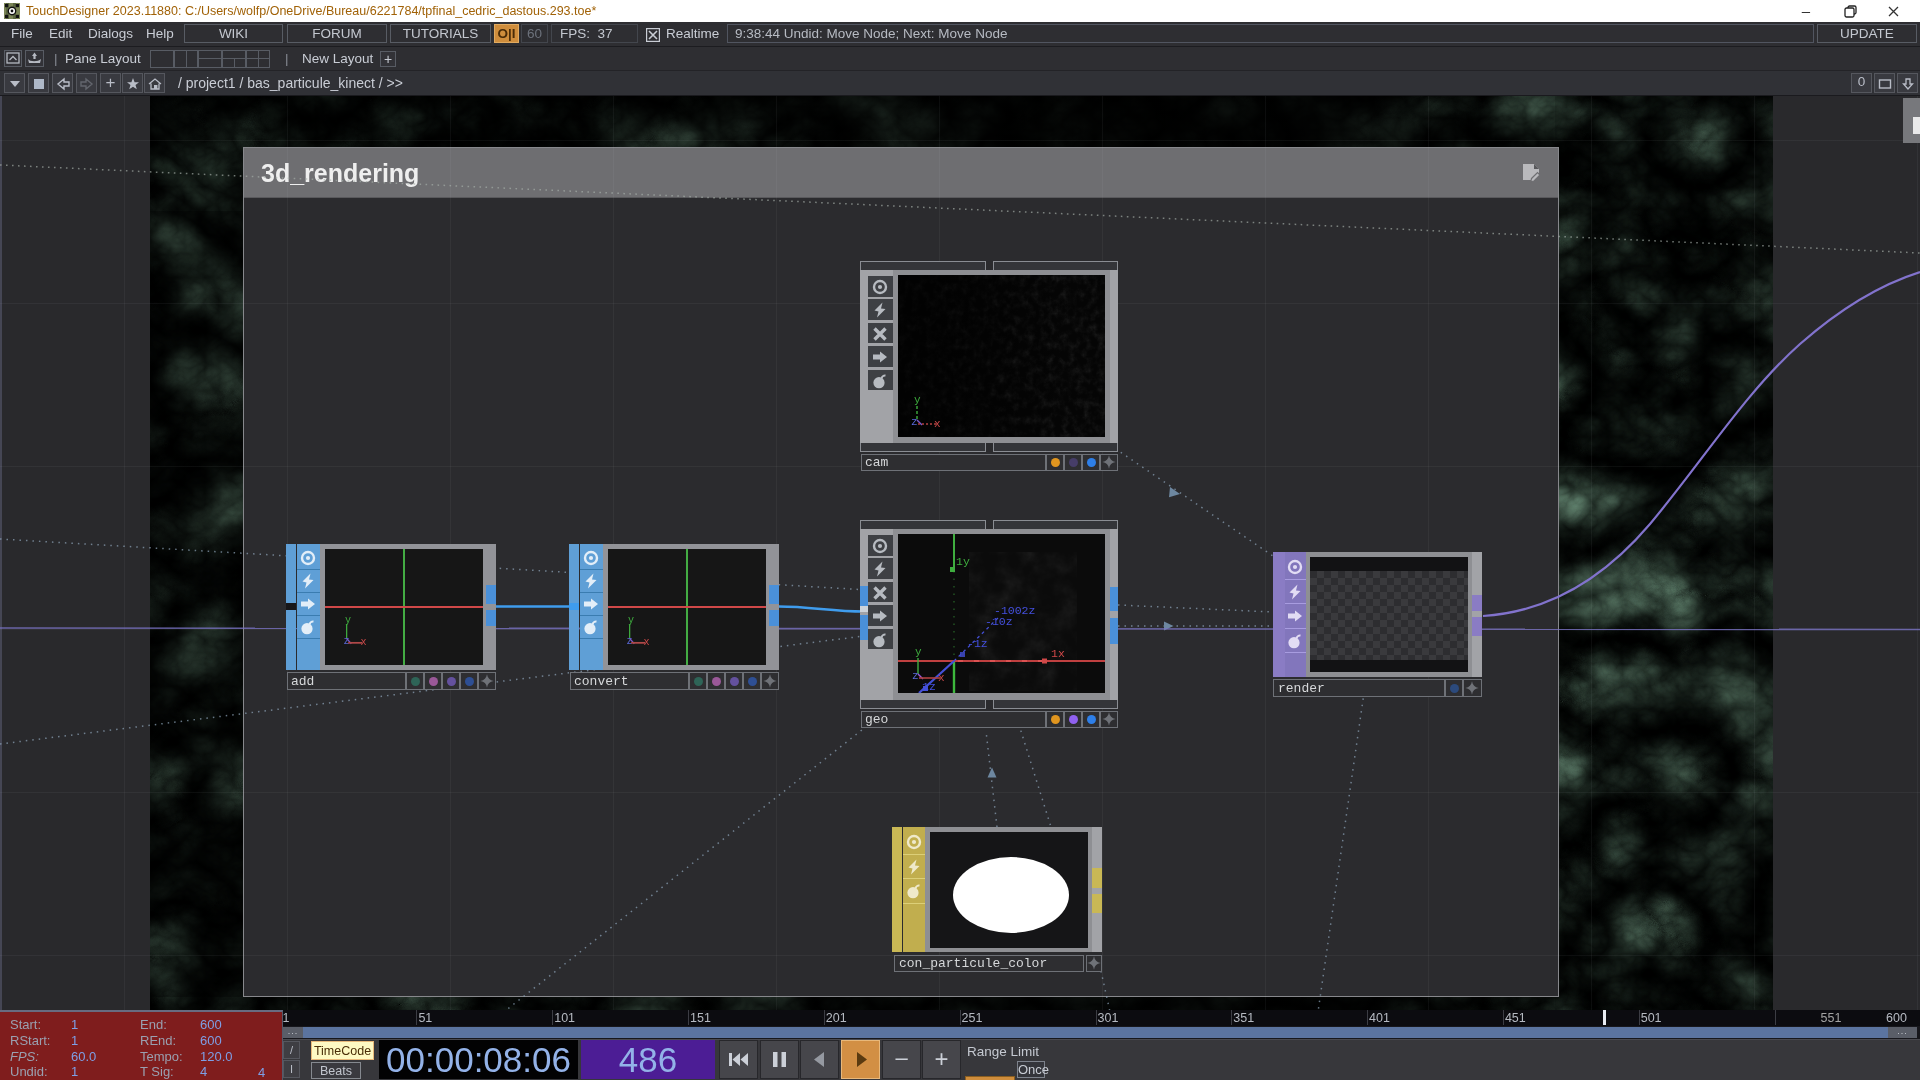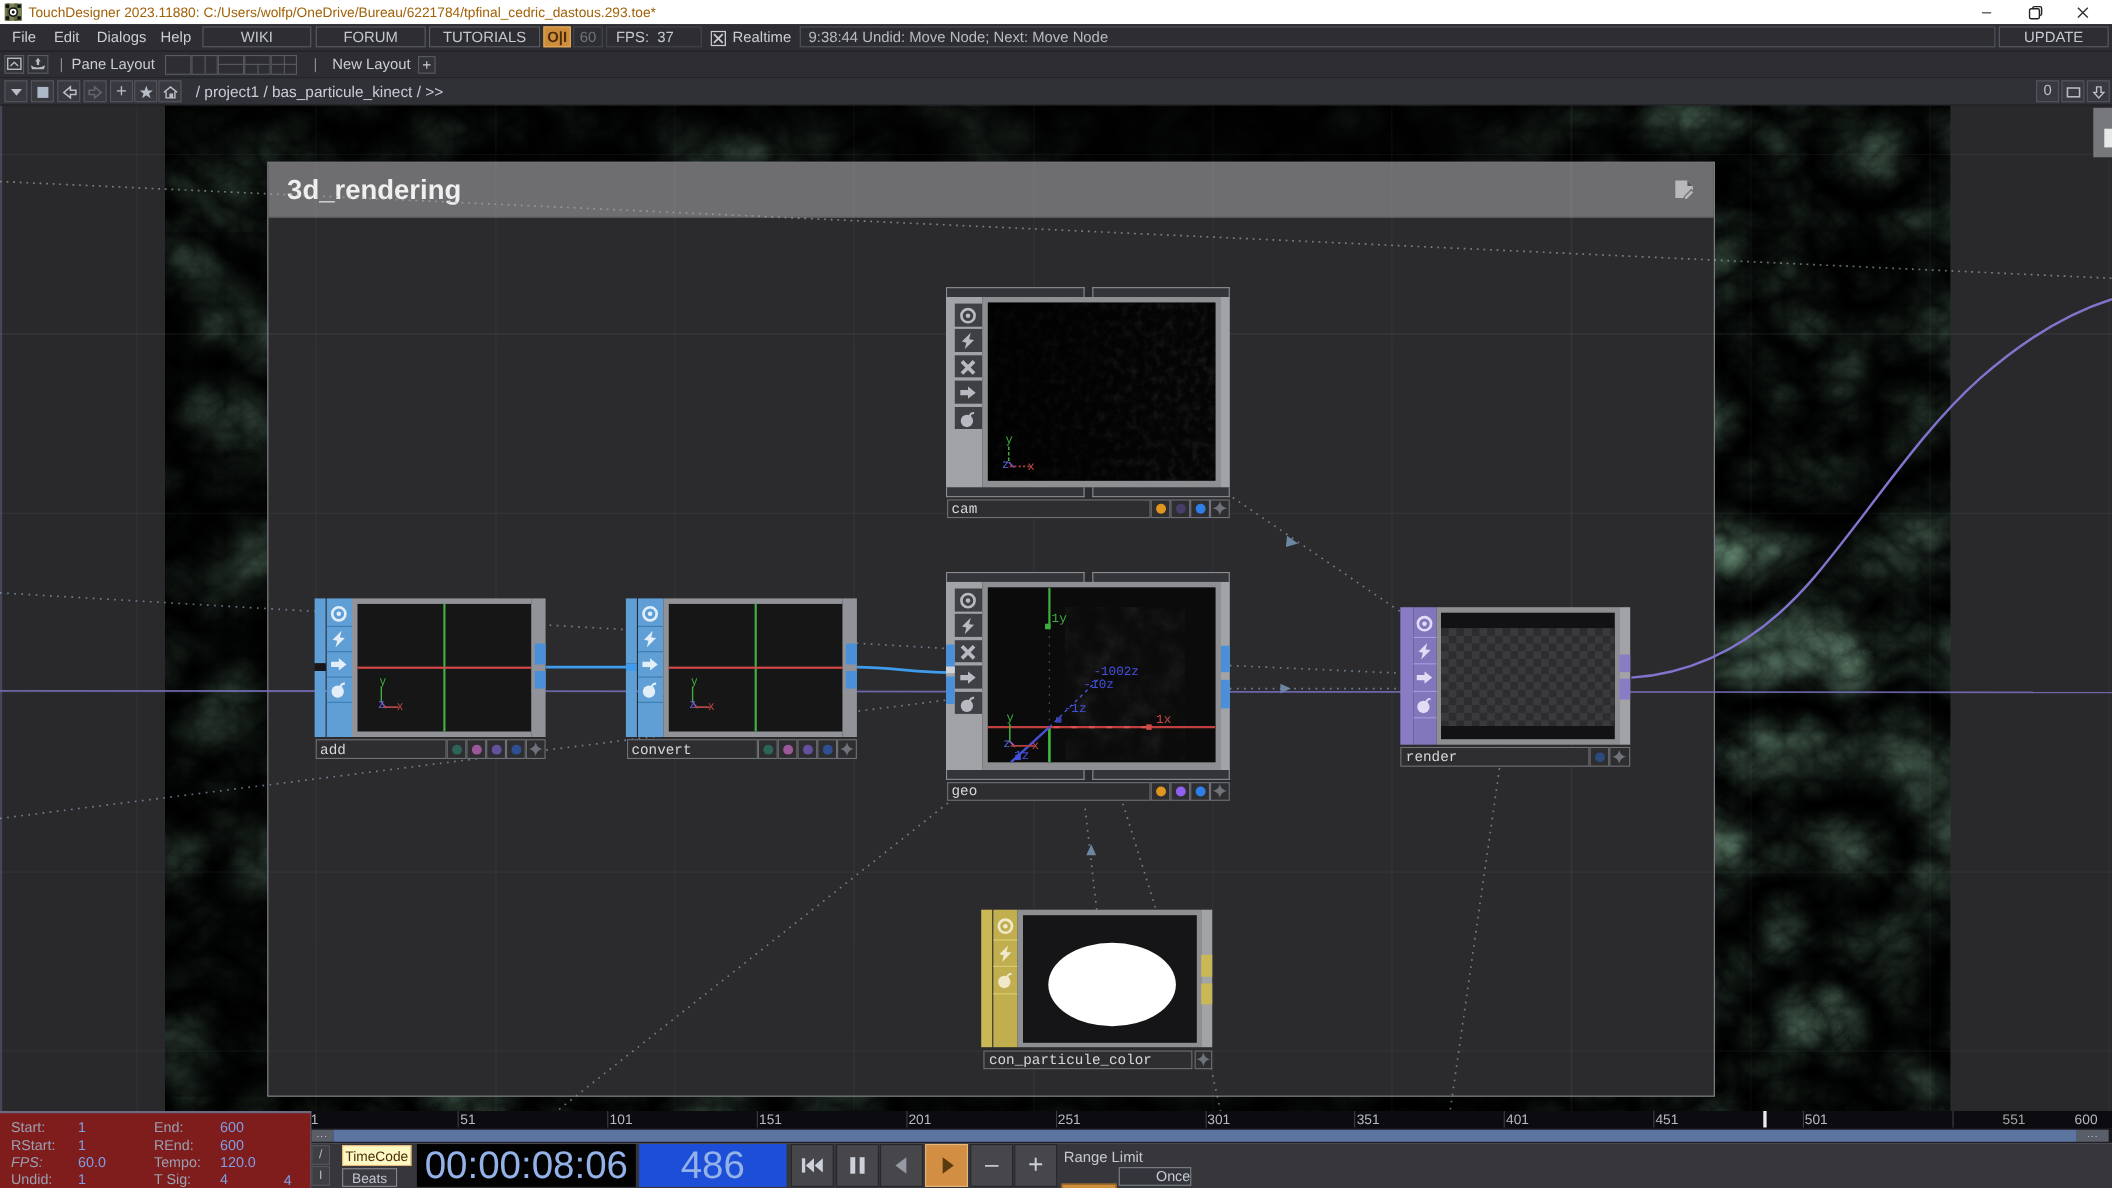--- a/index.html
+++ b/index.html
@@ -533,21 +533,21 @@
       <div style="position:absolute;left:283px;top:1px;width:20px;height:11px;background:#5a5e68;color:#c9cdd5;font-size:9px;text-align:center;line-height:8px;letter-spacing:1px;">...</div>
       <div style="position:absolute;left:303px;top:1px;width:1585px;height:11px;background:#5b74a0;"></div>
       <div style="position:absolute;left:1888px;top:1px;width:29px;height:11px;background:#5a5e68;color:#c9cdd5;font-size:9px;text-align:center;line-height:8px;letter-spacing:1px;">...</div>
     </div>
 <div class="abs" style="left:0;top:1039px;width:1920px;height:41px;background:#37373b;border-top:1px solid #4a4a50;">
 <div style="position:absolute;left:283px;top:1px;width:17px;height:18px;background:#3e3e43;border:1px solid #55575e;color:#b9bdc7;font-size:11px;text-align:center;line-height:17px;">/</div>
       <div style="position:absolute;left:283px;top:20px;width:17px;height:18px;background:#3e3e43;border:1px solid #55575e;color:#b9bdc7;font-size:11px;text-align:center;line-height:17px;">I</div>
       <div style="position:absolute;left:311px;top:1px;width:63px;height:19px;background:#fef9c3;border:1px solid #e8b87a;color:#4a2e08;font-size:12.5px;text-align:center;line-height:18px;">TimeCode</div>
       <div style="position:absolute;left:311px;top:22px;width:50px;height:17px;background:#3a3a3f;border:1px solid #85898f;color:#c2c6ce;font-size:12.5px;text-align:center;line-height:16px;">Beats</div>
       <div style="position:absolute;left:379px;top:0px;width:199px;height:39px;background:#020203;color:#93b2e8;font-size:35px;text-align:center;line-height:39px;">00:00:08:06</div>
-      <div style="position:absolute;left:581px;top:0px;width:134px;height:39px;background:#1d4ed8;color:#93b2e8;font-size:35px;text-align:center;line-height:39px;">486</div>
+      <div style="position:absolute;left:581px;top:0px;width:134px;height:39px;background:#4c1d95;color:#93b2e8;font-size:35px;text-align:center;line-height:39px;">486</div>
       <div style="position:absolute;top:0px;width:39px;height:39px;background:#46464b;border:1px solid #27272b;left:719px;"><svg width="37" height="37">
           <g fill="#ccd0d8">
             <rect x="9" y="12" width="3" height="13"></rect>
             <path d="M20,12 L12.5,18.5 L20,25 Z"></path>
             <path d="M28,12 L20.5,18.5 L28,25 Z"></path>
           </g>
         </svg></div>
       <div style="position:absolute;top:0px;width:39px;height:39px;background:#46464b;border:1px solid #27272b;left:760px;"><svg width="37" height="37">
           <g fill="#ccd0d8">
             <rect x="12" y="11" width="4.5" height="15"></rect>
@@ -557,21 +557,21 @@
       <div style="position:absolute;top:0px;width:39px;height:39px;background:#46464b;border:1px solid #27272b;left:800px;"><svg width="37" height="37">
           <path d="M23,11 L13,18.5 L23,26 Z" fill="#9599a1"></path>
         </svg></div>
       <div style="position:absolute;top:0px;width:39px;height:39px;background:#46464b;border:1px solid #27272b;left:841px;background:#d28f44;border-color:#e8b87a;"><svg width="37" height="37">
           <path d="M15,11 L25,18.5 L15,26 Z" fill="#5a3a10"></path>
         </svg></div>
       <div style="position:absolute;top:0px;width:39px;height:39px;background:#46464b;border:1px solid #27272b;left:882px;color:#ccd0d8;font-size:22px;text-align:center;line-height:34px;">–</div>
       <div style="position:absolute;top:0px;width:39px;height:39px;background:#46464b;border:1px solid #27272b;left:922px;color:#ccd0d8;font-size:24px;text-align:center;line-height:36px;">+</div>
       <div style="position:absolute;left:967px;top:4px;color:#c5c9d1;font-size:13.5px;">Range Limit</div>
       <div style="position:absolute;left:965px;top:36px;width:50px;height:17px;background:#cf8d3c;border:1px solid #8a5e20;color:#5a2e08;font-size:13px;text-align:center;line-height:16px;">Loop</div>
-      <div style="position:absolute;left:1017px;top:21px;width:66px;height:17px;background:#34353b;border:1px solid #7d828c;color:#c8ccd4;font-size:13px;text-align:right;line-height:16px;">Once</div>
+      <div style="position:absolute;left:1017px;top:21px;width:28px;height:17px;background:#34353b;border:1px solid #7d828c;color:#c8ccd4;font-size:13px;text-align:right;line-height:16px;">Once</div>
     </div>
 <div class="abs" style="left:0;top:1010px;width:283px;height:70px;background:#7f1d1d;border-top:2px solid #686b80;border-right:1px solid #565a6a;font-size:13px;">
 <div style="position:absolute;left:10px;top:5px;color:#9aa0b0;">Start:</div>
       <div style="position:absolute;left:71px;top:5px;color:#7e9fe6;">1</div>
       <div style="position:absolute;left:140px;top:5px;color:#9aa0b0;">End:</div>
       <div style="position:absolute;left:200px;top:5px;color:#7e9fe6;">600</div>
       <div style="position:absolute;left:10px;top:21px;color:#9aa0b0;">RStart:</div>
       <div style="position:absolute;left:71px;top:21px;color:#7e9fe6;">1</div>
       <div style="position:absolute;left:140px;top:21px;color:#9aa0b0;">REnd:</div>
       <div style="position:absolute;left:200px;top:21px;color:#7e9fe6;">600</div>

